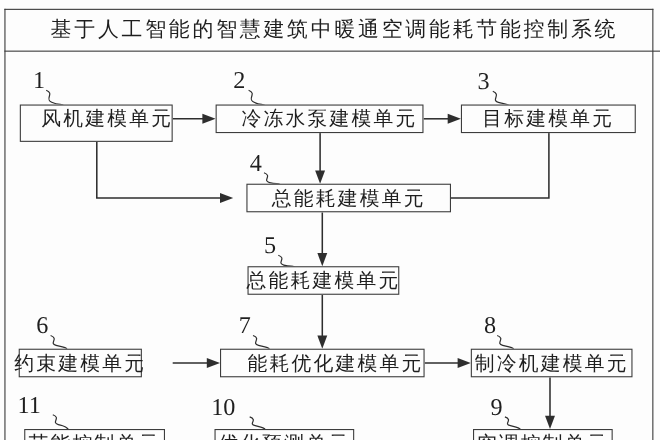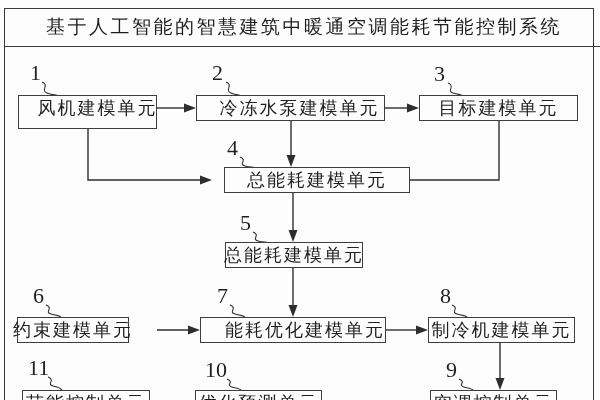--- a/index.html
+++ b/index.html
@@ -131,16 +131,16 @@
 
   <div class="num" style="left:30px;top:60px;">1</div>
   <div class="num" style="left:212px;top:60px;">2</div>
   <div class="num" style="left:434px;top:61px;">3</div>
   <div class="num" style="left:227px;top:135px;">4</div>
   <div class="num" style="left:240px;top:210px;">5</div>
   <div class="num" style="left:33px;top:283px;">6</div>
   <div class="num" style="left:217px;top:283px;">7</div>
   <div class="num" style="left:440px;top:283px;">8</div>
   <div class="num" style="left:446px;top:357px;">9</div>
-  <div class="num" style="left:205px;top:357px;">10</div>
-  <div class="num" style="left:28px;top:355px;">11</div>
+  <div class="num" style="left:192px;top:357px;">10</div>
+  <div class="num" style="left:16px;top:355px;">11</div>
 
 </div>
 
 </body></html>

